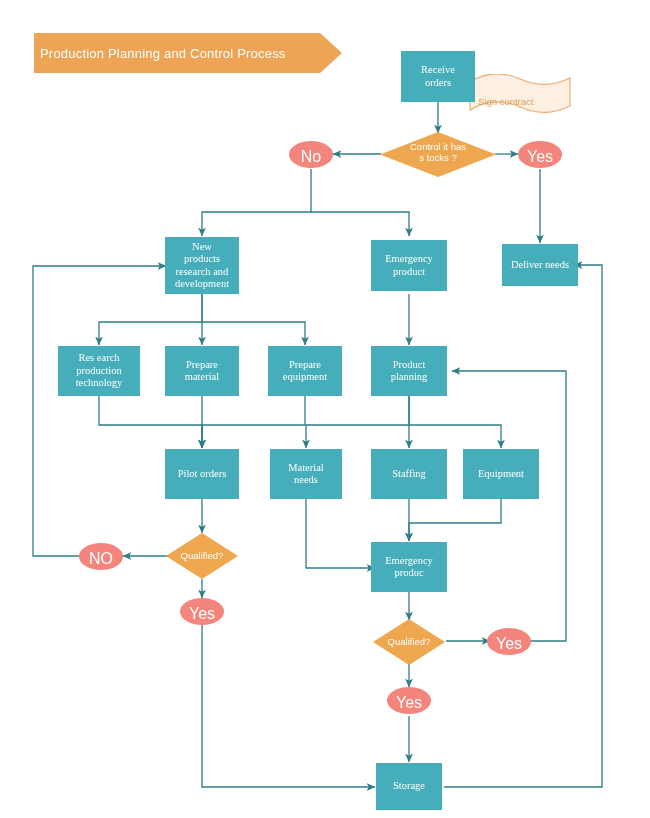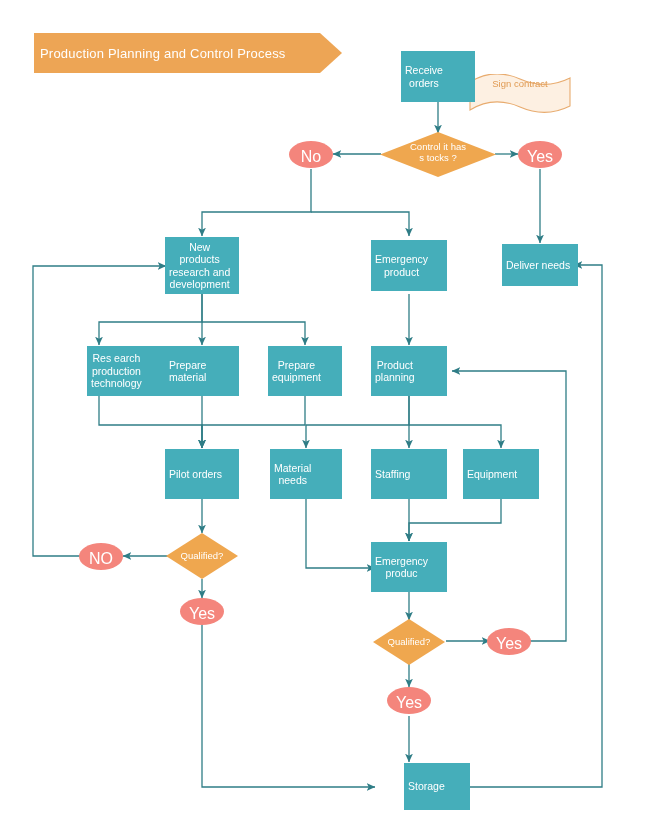--- a/index.html
+++ b/index.html
@@ -23,24 +23,26 @@
     position: absolute;
     left: 0;
     top: 0;
     width: 650px;
     height: 818px;
   }
   .node {
     position: absolute;
     display: flex;
     align-items: center;
+    justify-content: center;
     text-align: center;
     color: #ffffff;
     line-height: 1.18;
     box-sizing: border-box;
+    font-family: Liberation Serif, serif;
   }
   .node.proc {
     background: #45aeba;
     font-size: 10.5px;
     padding: 2px 4px;
   }
   .lbl-text {
     display: block;
     white-space: pre-line;
   }
@@ -60,25 +62,24 @@
     display: flex;
     align-items: center;
     color: #ffffff;
     font-size: 13px;
     letter-spacing: 0.2px;
     white-space: nowrap;
   }
   .note-txt {
     position: absolute;
     left: 478px;
-    top: 78px;
+    top: 96px;
     width: 84px;
     color: #e09a52;
     font-size: 9.5px;
-    text-align: center;
     white-space: nowrap;
   }
   .diamond-label {
     position: absolute;
     color: #ffffff;
     font-size: 9.5px;
     text-align: center;
     line-height: 1.2;
     white-space: pre-line;
     pointer-events: none;
@@ -187,21 +188,21 @@
 
   <div class="node proc" style="left:371px;top:240px;width:76px;height:51px;">
     <span class="lbl-text">Emergency
 product</span>
   </div>
 
   <div class="node proc" style="left:502px;top:244px;width:76px;height:42px;">
     <span class="lbl-text">Deliver needs</span>
   </div>
 
-  <div class="node proc" style="left:58px;top:346px;width:82px;height:50px;margin-left:29px;">
+  <div class="node proc" style="left:58px;top:346px;width:82px;height:50px;">
     <span class="lbl-text">Res earch
 production
 technology</span>
   </div>
 
   <div class="node proc" style="left:165px;top:346px;width:74px;height:50px;">
     <span class="lbl-text">Prepare
 material</span>
   </div>
 
@@ -230,21 +231,21 @@
 
   <div class="node proc" style="left:463px;top:449px;width:76px;height:50px;">
     <span class="lbl-text">Equipment</span>
   </div>
 
   <div class="node proc" style="left:371px;top:542px;width:76px;height:50px;">
     <span class="lbl-text">Emergency
 produc</span>
   </div>
 
-  <div class="node proc" style="left:376px;top:763px;width:66px;height:47px;margin-left:28px;">
+  <div class="node proc" style="left:376px;top:763px;width:66px;height:47px;">
     <span class="lbl-text">Storage</span>
   </div>
 
   <svg style="position:absolute;left:380px;top:132px;" width="116" height="45" viewBox="0 0 116 45">
     <path d="M58,0 L116,22.5 L58,45 L0,22.5 Z" fill="#efa74f"></path>
   </svg>
   <div class="diamond-label" style="left:380px;top:141px;width:116px;">Control it has
 s tocks ?</div>
 
   <svg style="position:absolute;left:166px;top:533px;" width="72" height="46" viewBox="0 0 72 46">

